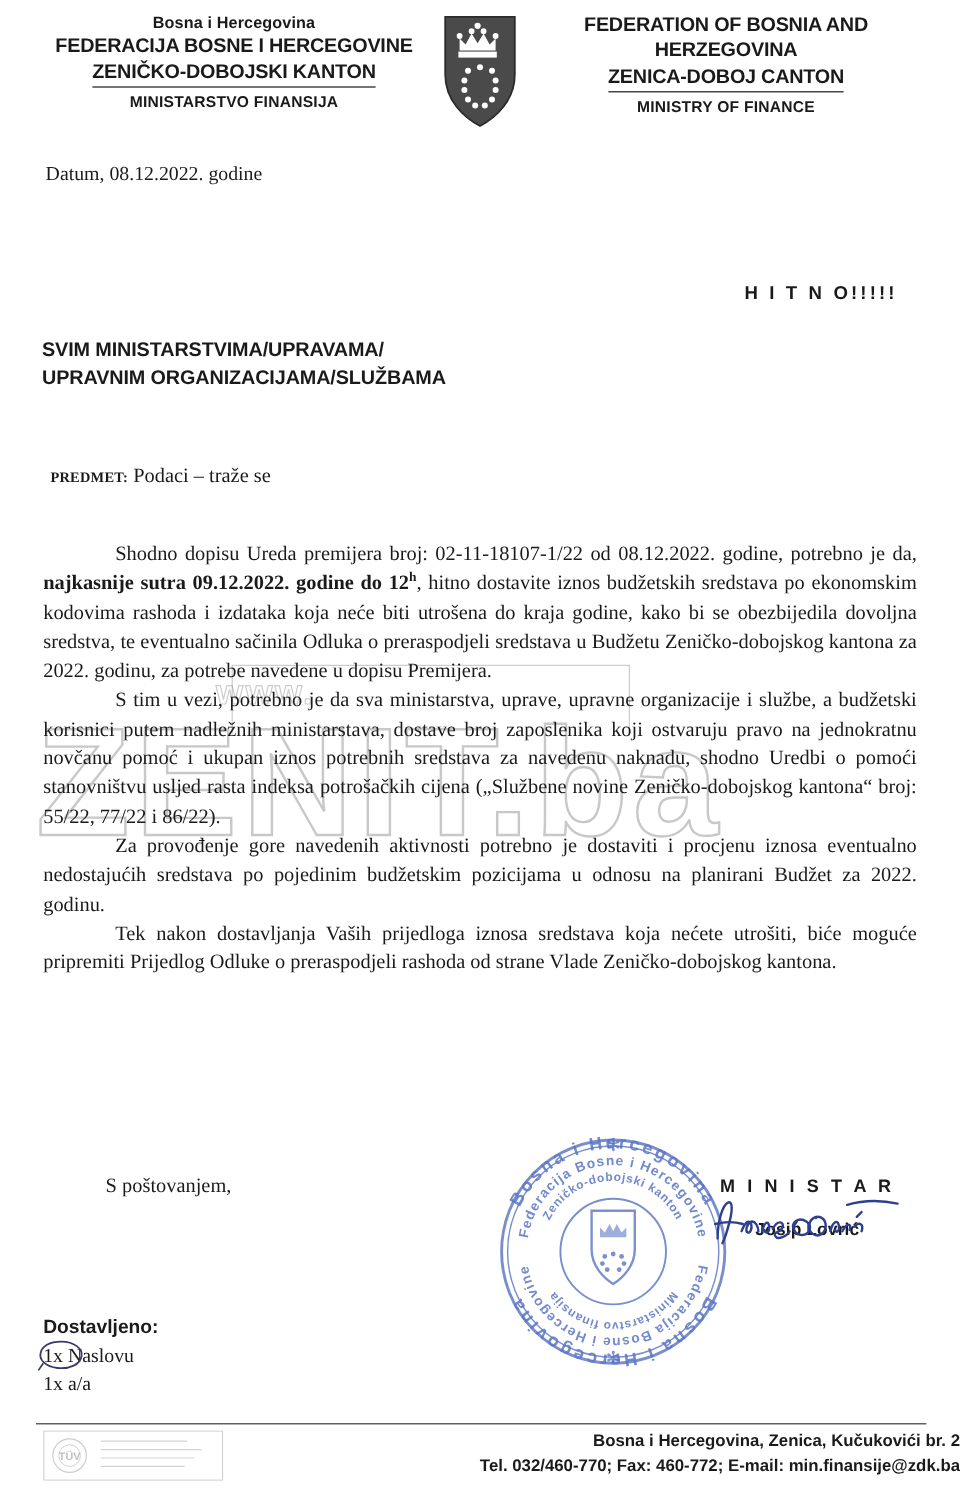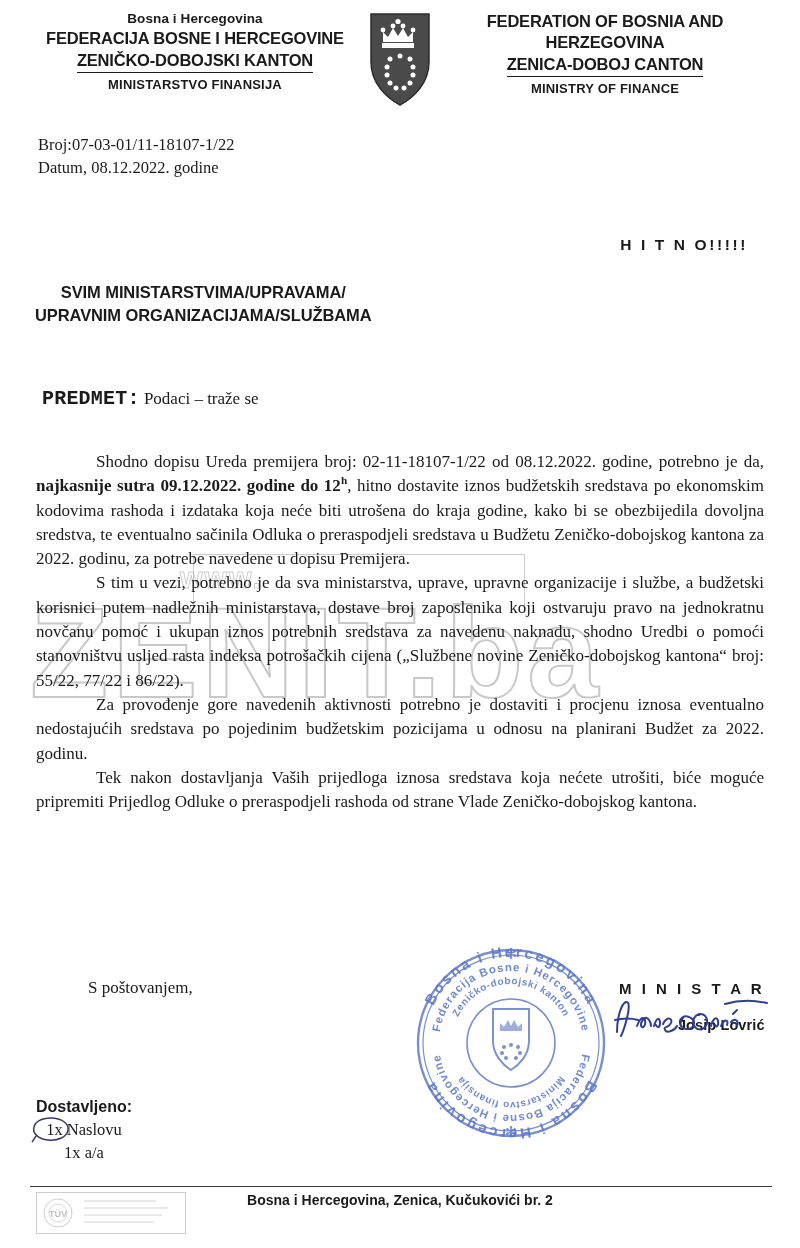--- a/index.html
+++ b/index.html
@@ -143,35 +143,34 @@
   .addressee {
     position: absolute;
     left: 35px;
     top: 281px;
     z-index: 3;
     font-family: "Liberation Sans", sans-serif;
     font-size: 16.5px;
     font-weight: 700;
     line-height: 1.42;
     letter-spacing: -0.1px;
-    text-align: center;
   }
 
   
   .subject {
     position: absolute;
     left: 42px;
     top: 387px;
     z-index: 3;
     font-size: 17px;
   }
   .subject .lbl {
     font-weight: 700;
-    font-family: Liberation Mono, monospace;
-    font-size: 20px;
+    font-family: Liberation Serif, serif;
+    font-size: 12px;
     letter-spacing: 0.2px;
   }
 
   
   .body-copy {
     position: absolute;
     left: 36px;
     top: 450px;
     width: 728px;
     z-index: 3;
@@ -204,24 +203,24 @@
     top: 937px;
     width: 212px;
     height: 212px;
     z-index: 4;
     pointer-events: none;
   }
 
   
   .sigblock {
     position: absolute;
-    left: 619px;
+    left: 600px;
     top: 980px;
     z-index: 5;
-    text-align: right;
+    text-align: center;
   }
   .sig-title {
     font-family: "Liberation Sans", sans-serif;
     font-size: 15px;
     font-weight: 700;
     letter-spacing: 3px;
   }
   .sig-scribble {
     position: absolute;
     left: -12px;
@@ -244,21 +243,21 @@
     z-index: 3;
     font-size: 16.5px;
     line-height: 1.4;
     margin-top: 24px;
   }
   .delivery .dhead {
     font-family: "Liberation Sans", sans-serif;
     font-weight: 700;
     font-size: 16px;
   }
-  .delivery .dline { position: relative; text-align: center; }
+  .delivery .dline { position: relative; }
   .circle-mark {
     position: absolute;
     left: -7px;
     top: -3px;
     z-index: 4;
     pointer-events: none;
   }
 
   
   .footrule {
@@ -267,21 +266,21 @@
     top: 1186px;
     width: 742px;
     border-top: 1.1px solid #3a3a3a;
     z-index: 3;
   }
   .footer {
     position: absolute;
     left: 0;
     top: 1190px;
     width: 800px;
-    text-align: center;
+    text-align: right;
     z-index: 3;
     font-family: "Liberation Sans", sans-serif;
     font-size: 14px;
     font-weight: 700;
     line-height: 1.5;
   }
   .cert-logo {
     position: absolute;
     left: 36px;
     top: 1192px;
@@ -337,21 +336,20 @@
 
     <div class="hdr-col">
       <div class="hdr-l2">FEDERATION OF BOSNIA AND HERZEGOVINA</div>
       <div><span class="hdr-l3">ZENICA-DOBOJ CANTON</span></div>
       <div class="hdr-l4">MINISTRY OF FINANCE</div>
     </div>
 
   </div>
 
   <div class="refblock">
-    <div>Broj:07-03-01/11-18107-1/22</div>
     <div>Datum, 08.12.2022. godine</div>
   </div>
 
   <div class="urgent">H I T N O!!!!!</div>
 
   <div class="addressee">
     <div>SVIM MINISTARSTVIMA/UPRAVAMA/</div>
     <div>UPRAVNIM ORGANIZACIJAMA/SLUŽBAMA</div>
   </div>
 
@@ -469,15 +467,16 @@
     <g stroke="#9a9a9a" stroke-width="1">
       <line x1="48" y1="9" x2="120" y2="9"></line>
       <line x1="48" y1="16" x2="132" y2="16"></line>
       <line x1="48" y1="23" x2="126" y2="23"></line>
       <line x1="48" y1="30" x2="118" y2="30"></line>
     </g>
   </svg>
 
   <div class="footer">
     <div>Bosna i Hercegovina, Zenica, Kučukovići br. 2</div>
+    <div>Tel. 032/460-770;  Fax: 460-772; E-mail: min.finansije@zdk.ba</div>
   </div>
 
 </div>
 
 </body></html>

